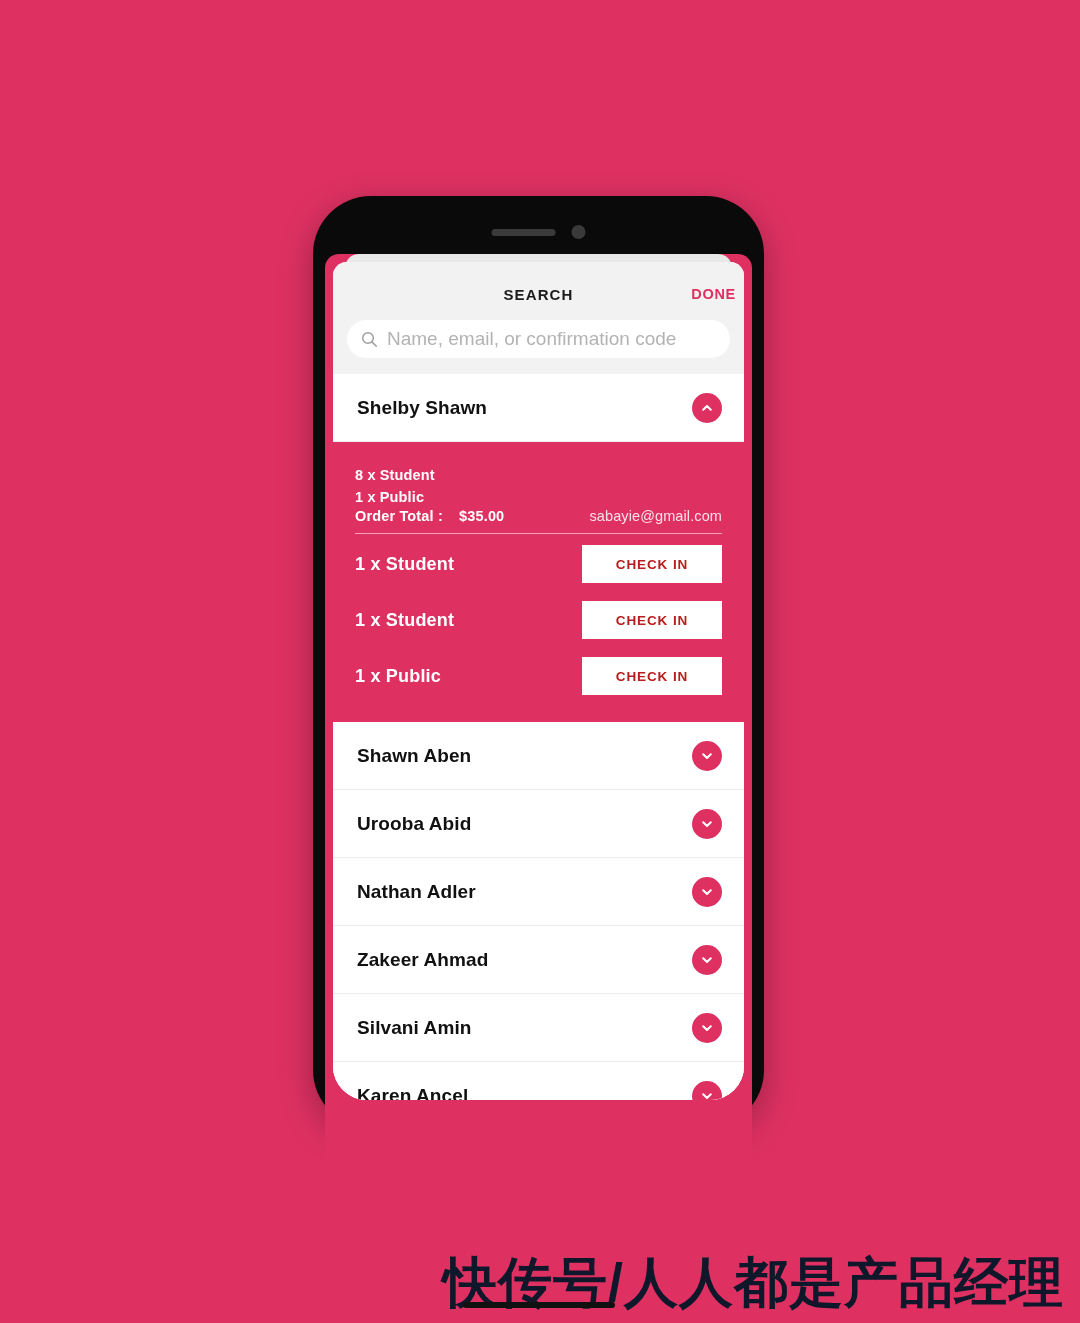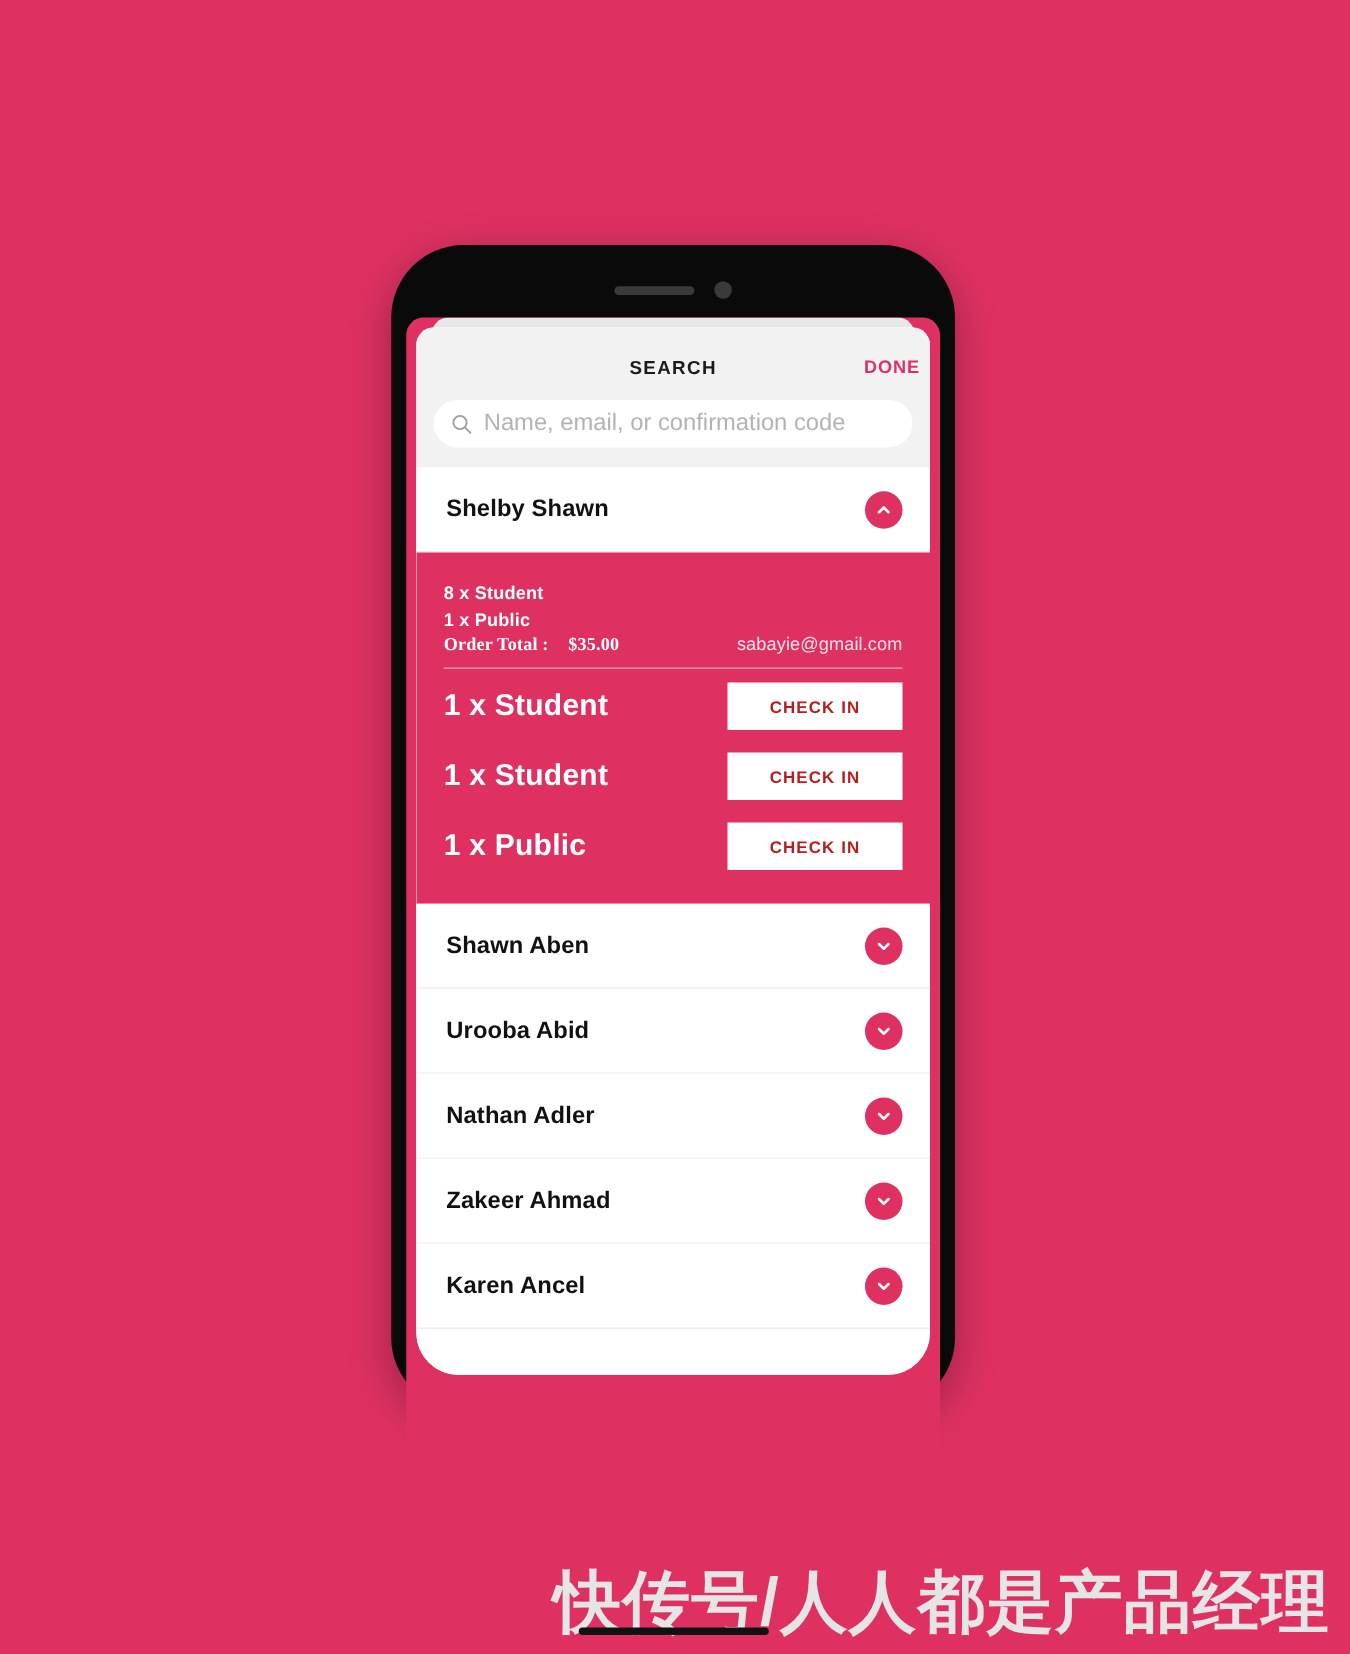--- a/index.html
+++ b/index.html
@@ -171,38 +171,37 @@
     display:flex; align-items:baseline;
     justify-content:space-between;
     padding-bottom:9px;
     border-bottom:1px solid rgba(255,255,255,0.55);
   }
   #order-total-left {
     font-size:14.5px;
     font-weight:bold;
     color:#ffffff;
     letter-spacing:0.15px;
-    font-family:Liberation Serif, serif;
   }
   #order-total-amount { margin-left:12px; }
   #order-email {
     font-size:14.5px;
     color:#fbe1e9;
     font-weight:normal;
     letter-spacing:0.1px;
   }
 
   .ticket-row {
     display:flex; align-items:center;
     justify-content:space-between;
     height:52px;
     margin-top:4px;
   }
   .ticket-label {
-    font-size:24px;
+    font-size:18px;
     font-weight:bold;
     color:#ffffff;
     letter-spacing:0.2px;
   }
   .checkin-button {
     width:140px; height:38px;
     background:#ffffff;
     border:none;
     display:flex; align-items:center; justify-content:center;
     font-family:"Liberation Sans", sans-serif;
@@ -223,21 +222,21 @@
     border-radius:3px;
     z-index:5;
   }
 
   
   #watermark {
     position:absolute;
     right:16px; bottom:14px;
     font-size:54px;
     font-weight:bold;
-    color:#e5e5e5;
+    color:#0f172a;
     letter-spacing:1px;
     line-height:1;
     white-space:nowrap;
   }
 </style>
 </head>
 <body>
 
 <div id="phone-frame">
 
@@ -337,20 +336,28 @@
 
         <div class="attendee-row">
           <span class="attendee-name">Zakeer Ahmad</span>
           <span class="chevron-btn">
             <svg width="14" height="14" viewBox="0 0 14 14">
               <polyline points="3.2,5.2 7,9 10.8,5.2" fill="none" stroke="#ffffff" stroke-width="2" stroke-linecap="round" stroke-linejoin="round"></polyline>
             </svg>
           </span>
         </div>
 
+        <div class="attendee-row">
+          <span class="attendee-name">Silvani Amin</span>
+          <span class="chevron-btn">
+            <svg width="14" height="14" viewBox="0 0 14 14">
+              <polyline points="3.2,5.2 7,9 10.8,5.2" fill="none" stroke="#ffffff" stroke-width="2" stroke-linecap="round" stroke-linejoin="round"></polyline>
+            </svg>
+          </span>
+        </div>
 
         <div class="attendee-row">
           <span class="attendee-name">Karen Ancel</span>
           <span class="chevron-btn">
             <svg width="14" height="14" viewBox="0 0 14 14">
               <polyline points="3.2,5.2 7,9 10.8,5.2" fill="none" stroke="#ffffff" stroke-width="2" stroke-linecap="round" stroke-linejoin="round"></polyline>
             </svg>
           </span>
         </div>
 

